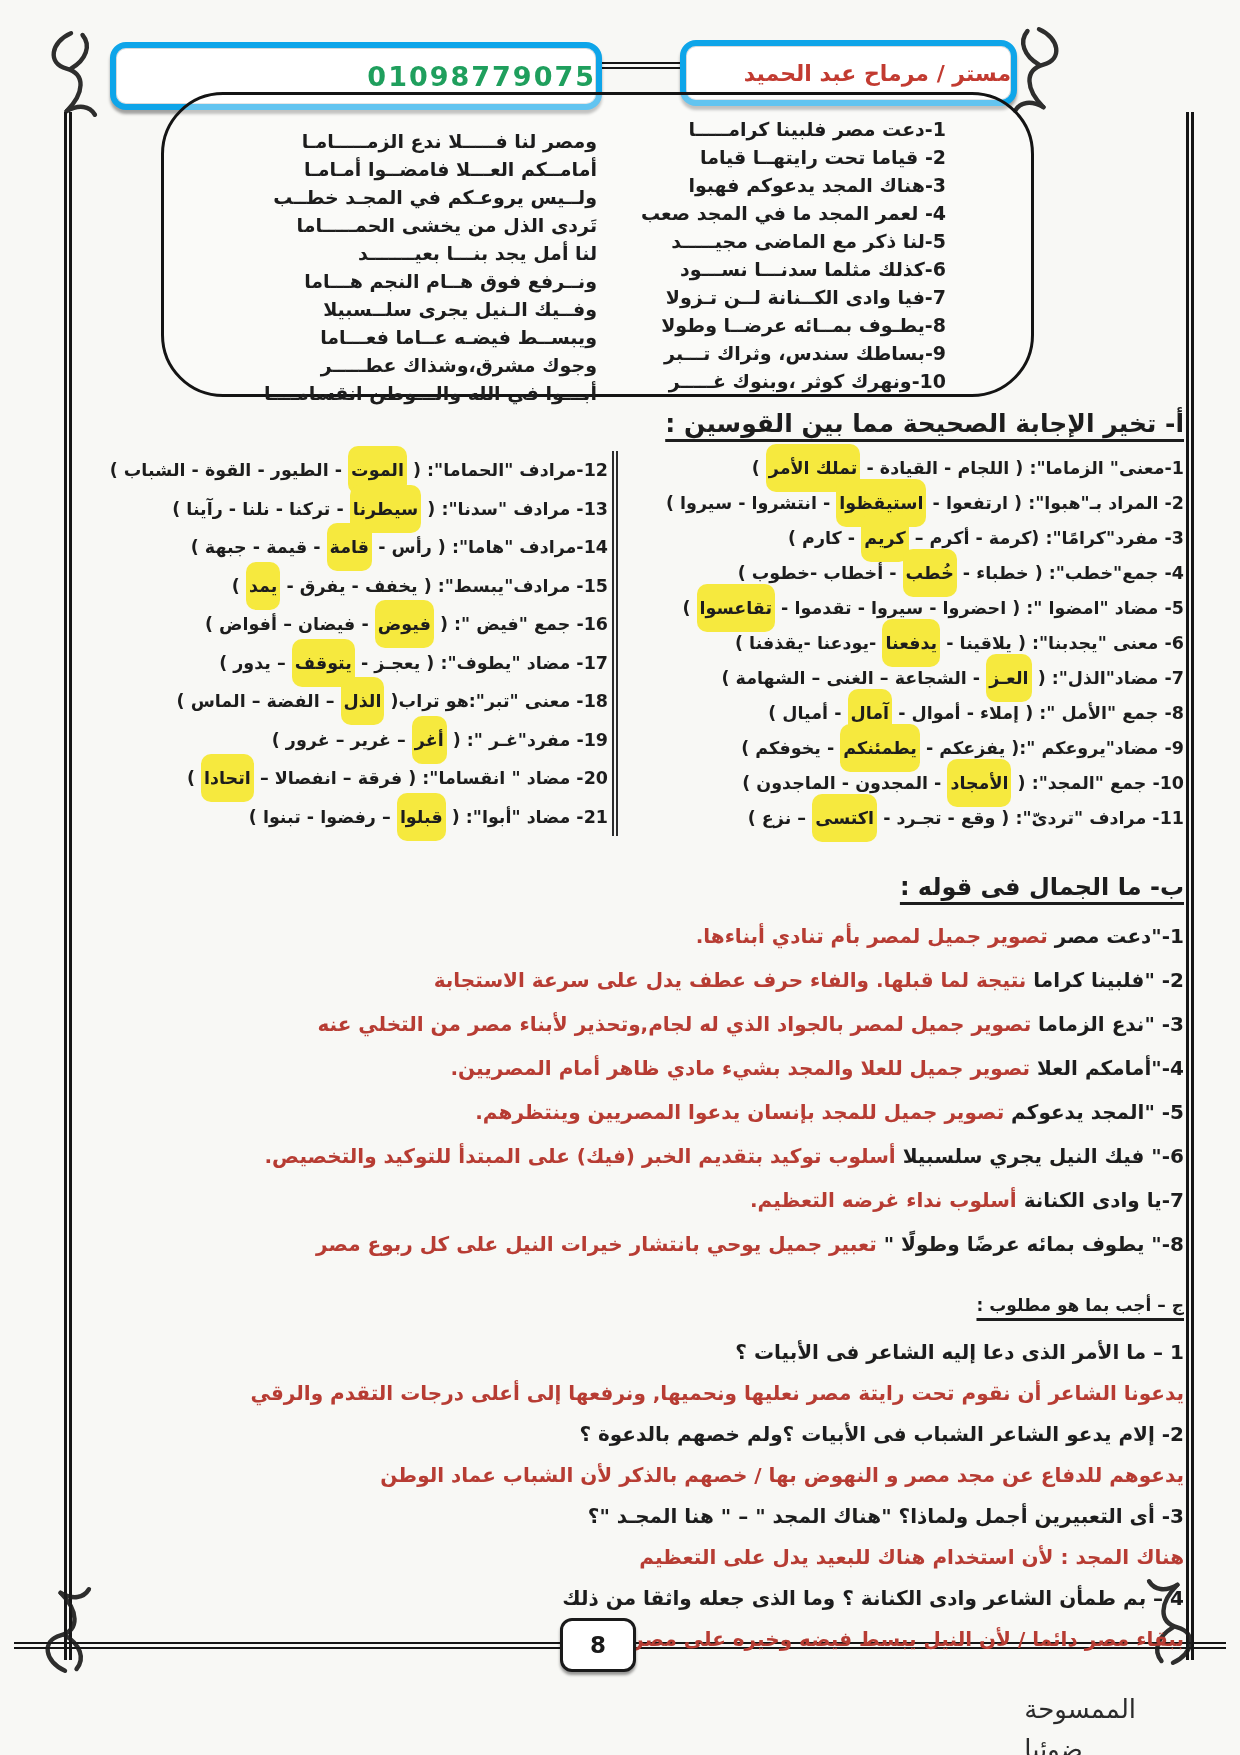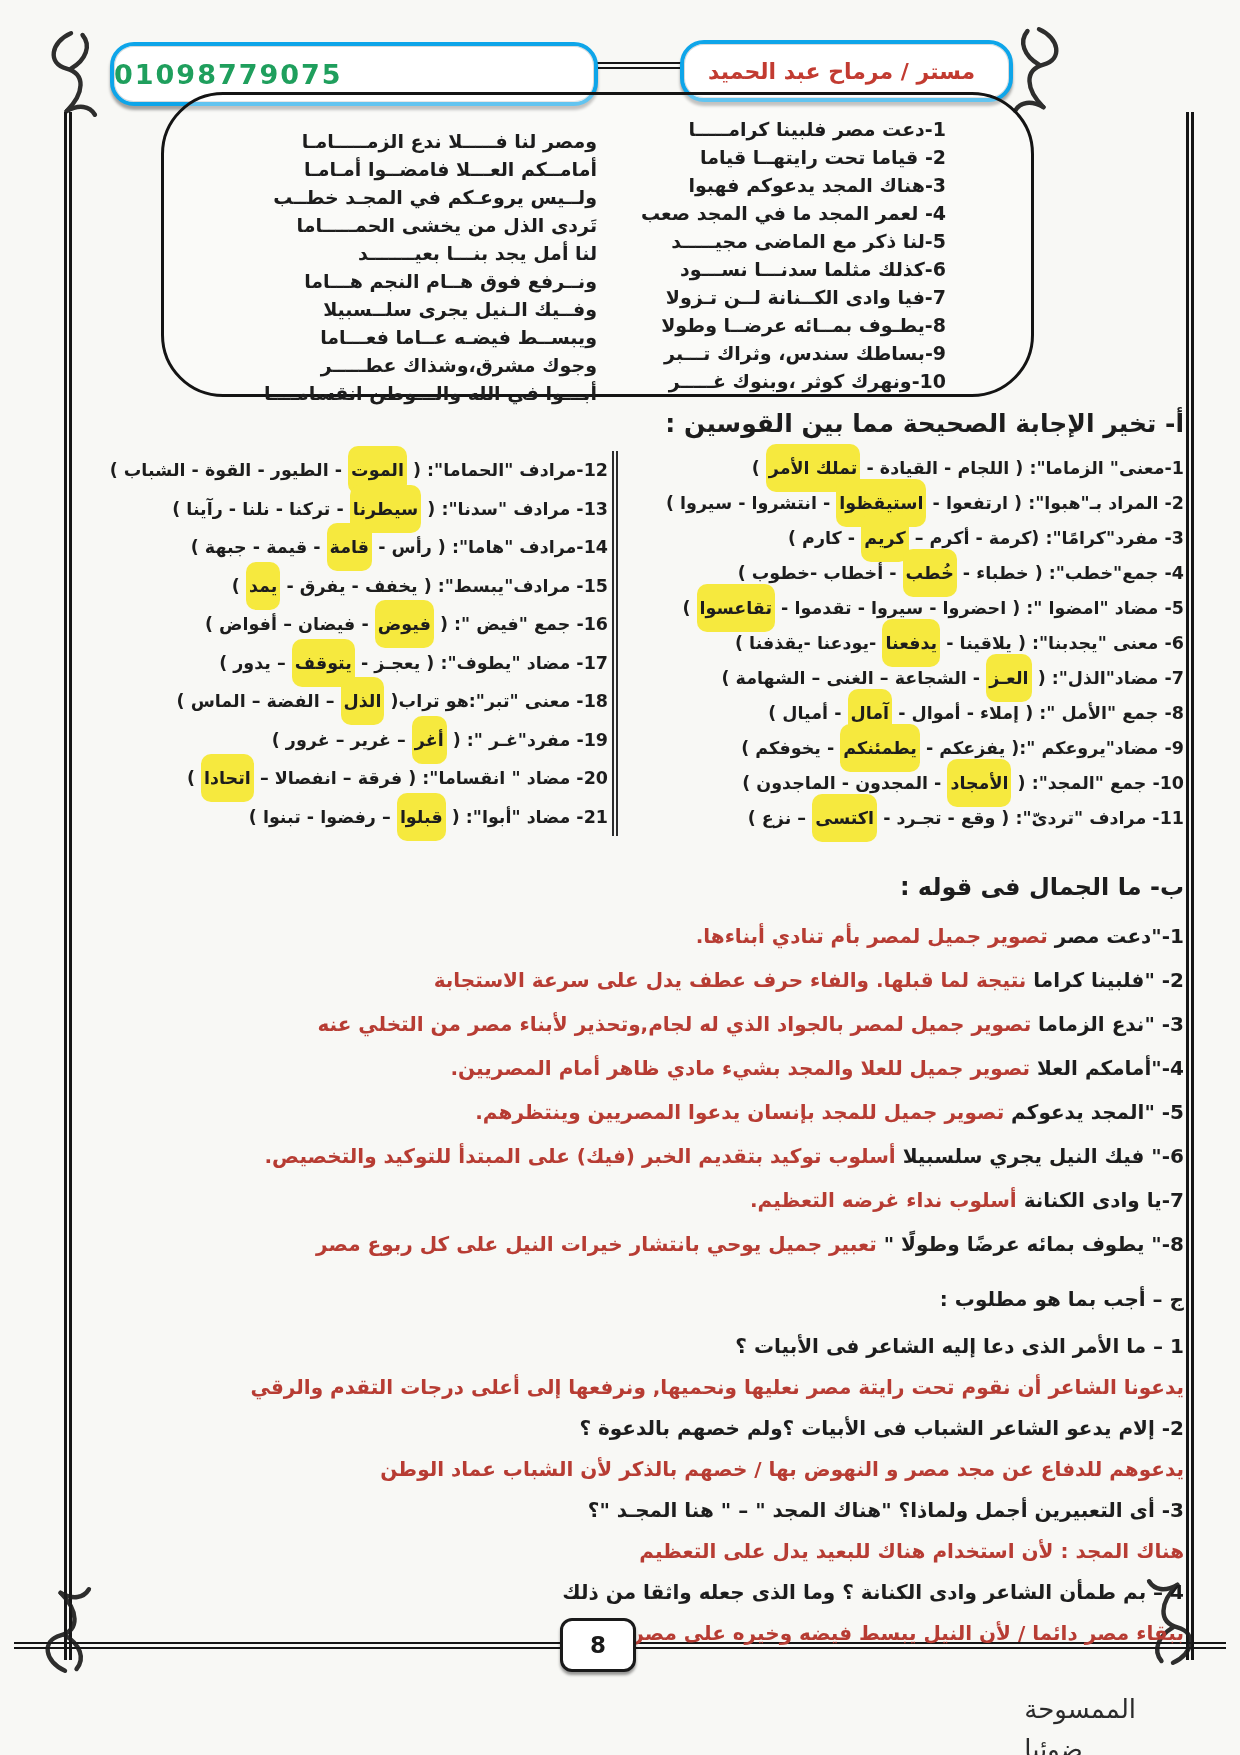--- a/index.html
+++ b/index.html
@@ -18,23 +18,23 @@
   .hline-connector{position:absolute;top:62px;left:588px;width:96px;border-top:7px double var(--line,#161616);}
   .bottom-rule{position:absolute;top:1642px;left:14px;width:1212px;border-top:7px double var(--line,#161616);}
   .orn{position:absolute;opacity:.92;}
   .orn svg{display:block;}
   .orn-tr{transform:scaleX(-1);}
   .orn-bl{transform:scaleY(-1);}
   .orn-br{transform:scale(-1,-1);}
 
   
   .hdr-box{
-    position:absolute;background:#fff;border:4px solid #0ea5e9;border-radius:24px;
+    position:absolute;background:#fff;border:6px solid #0ea5e9;border-radius:16px;
     box-shadow:0 4px 3px rgba(0,0,0,.35), inset 0 0 0 1px rgba(0,0,0,.15);
-    display:flex;align-items:center;justify-content:flex-end;
+    display:flex;align-items:center;justify-content:flex-start;
   }
   .hdr-box-phone{left:110px;top:42px;width:480px;height:56px;}
   .phone-number{direction:ltr;color:var(--accent-green,#1f9f5d);font-size:27px;font-weight:bold;letter-spacing:2px;}
   .hdr-box-teacher{left:680px;top:40px;width:325px;height:54px;}
   .teacher-name{color:var(--accent-red,#c23b31);font-size:22px;font-weight:bold;margin-left:24px;}
 
   
   .content{position:absolute;top:92px;left:84px;width:1100px;}
 
   .poem-box{
@@ -42,25 +42,25 @@
     border:3.5px solid #141414;border-radius:62px;
     padding:20px 85px 0 55px;background:rgba(255,255,255,.35);
   }
   .poem-row{display:flex;justify-content:space-between;line-height:28px;height:28px;white-space:nowrap;}
   .hemi{font-size:19px;font-weight:bold;text-align:right;}
   .hemi-first{width:46%;}
   .hemi-second{width:52%;margin-top:12px;}
 
   .sec-title{
     font-size:25px;font-weight:bold;text-align:right;
-    text-decoration-thickness:2.5px;text-underline-offset:7px;
+    text-decoration:underline;text-decoration-thickness:2.5px;text-underline-offset:7px;
     margin:6px 0 10px 0;line-height:34px;
   }
   .sec-title-b{margin-top:34px;font-size:24px;}
-  .sec-title-c{margin-top:16px;font-size:20px;}
+  .sec-title-c{margin-top:22px;font-size:17px;}
 
   .mcq{display:flex;width:100%;}
   .mcq-col{box-sizing:border-box;}
   .mcq-col-right{width:52%;border-left:6px double #2c2c2c;padding-left:8px;}
   .mcq-col-left{width:48%;padding-right:4px;}
   .mcq-item{white-space:nowrap;font-size:17.5px;font-weight:700;height:35px;line-height:35px;text-align:right;}
   .mcq-col-left .mcq-item{height:38.5px;line-height:38.5px;}
 
   .seg-k{color:var(--ink,#1d1d1d);}
   .seg-r{color:var(--answer-red,#b73c33);}

